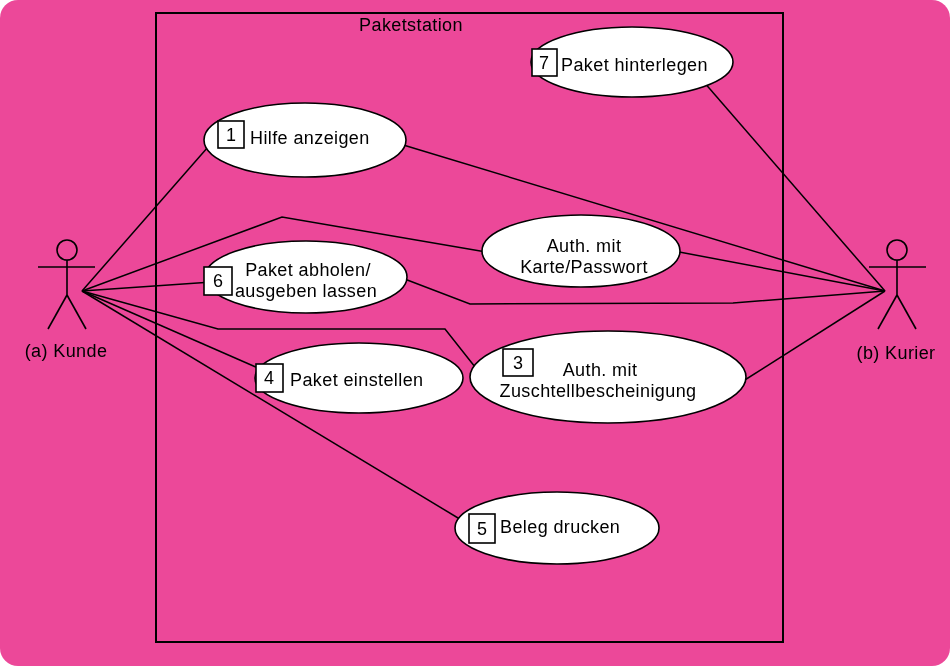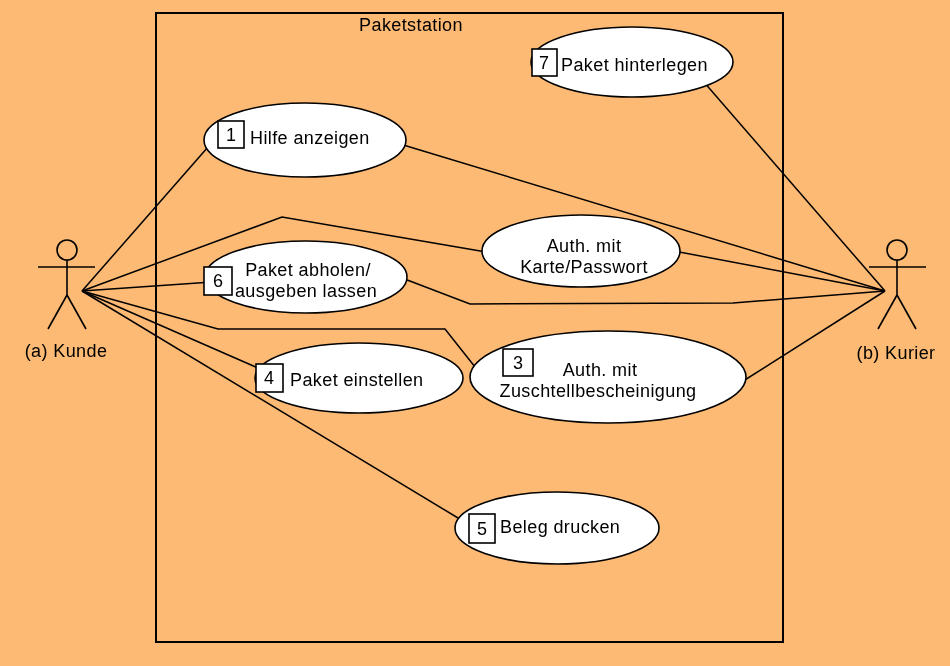--- a/index.html
+++ b/index.html
@@ -1,20 +1,21 @@
 <!DOCTYPE html>
 <html><head>
 <meta charset="utf-8">
 <style>
   html, body { margin: 0; padding: 0; background: #ffffff; }
   .canvas {
     position: relative;
     width: 950px; height: 666px;
-    background: #fdba74;
+    background: #ec4899;
     font-family: "Liberation Sans", sans-serif;
+    border-radius: 18px;
   }
   svg { display: block; }
   .shape { fill: #ffffff; stroke: #000000; stroke-width: 1.6; }
   .assoc { fill: none; stroke: #000000; stroke-width: 1.5; }
   .boundary { fill: none; stroke: #000000; stroke-width: 2; }
   .actor { fill: none; stroke: #000000; stroke-width: 1.6; }
   .lbl {
     fill: #000000;
     font-family: "Liberation Sans", sans-serif;
     font-size: 18px;

